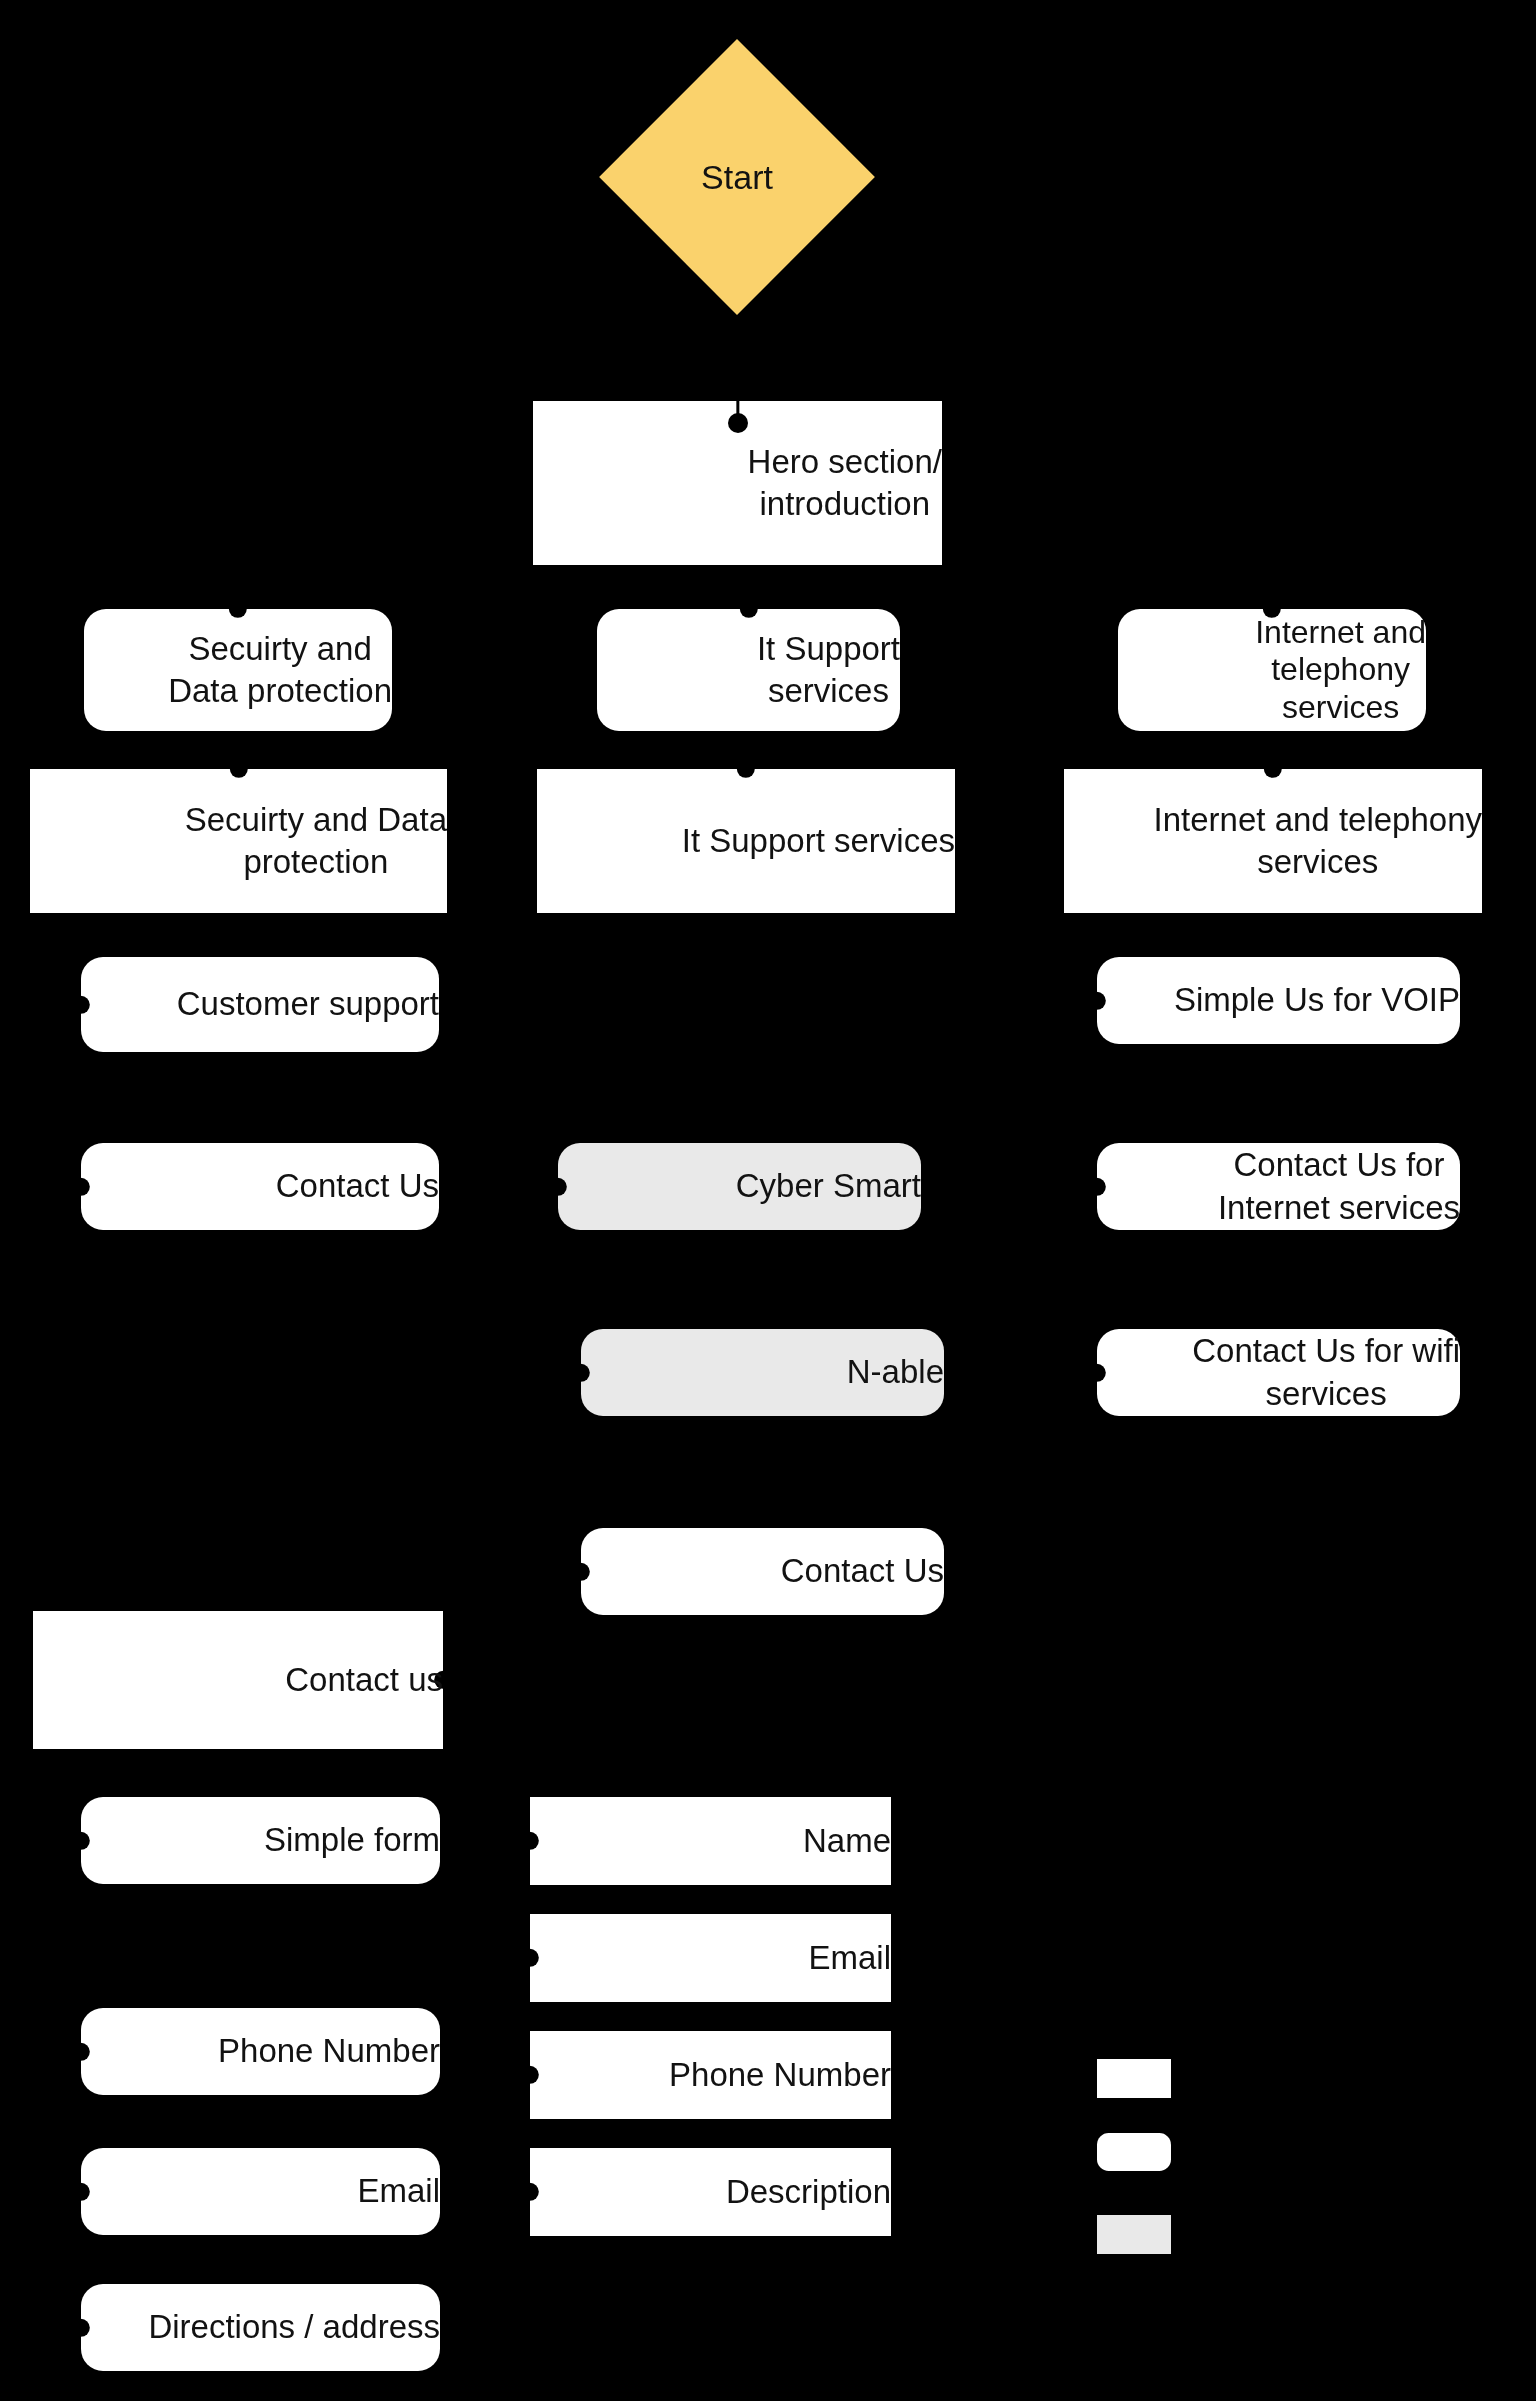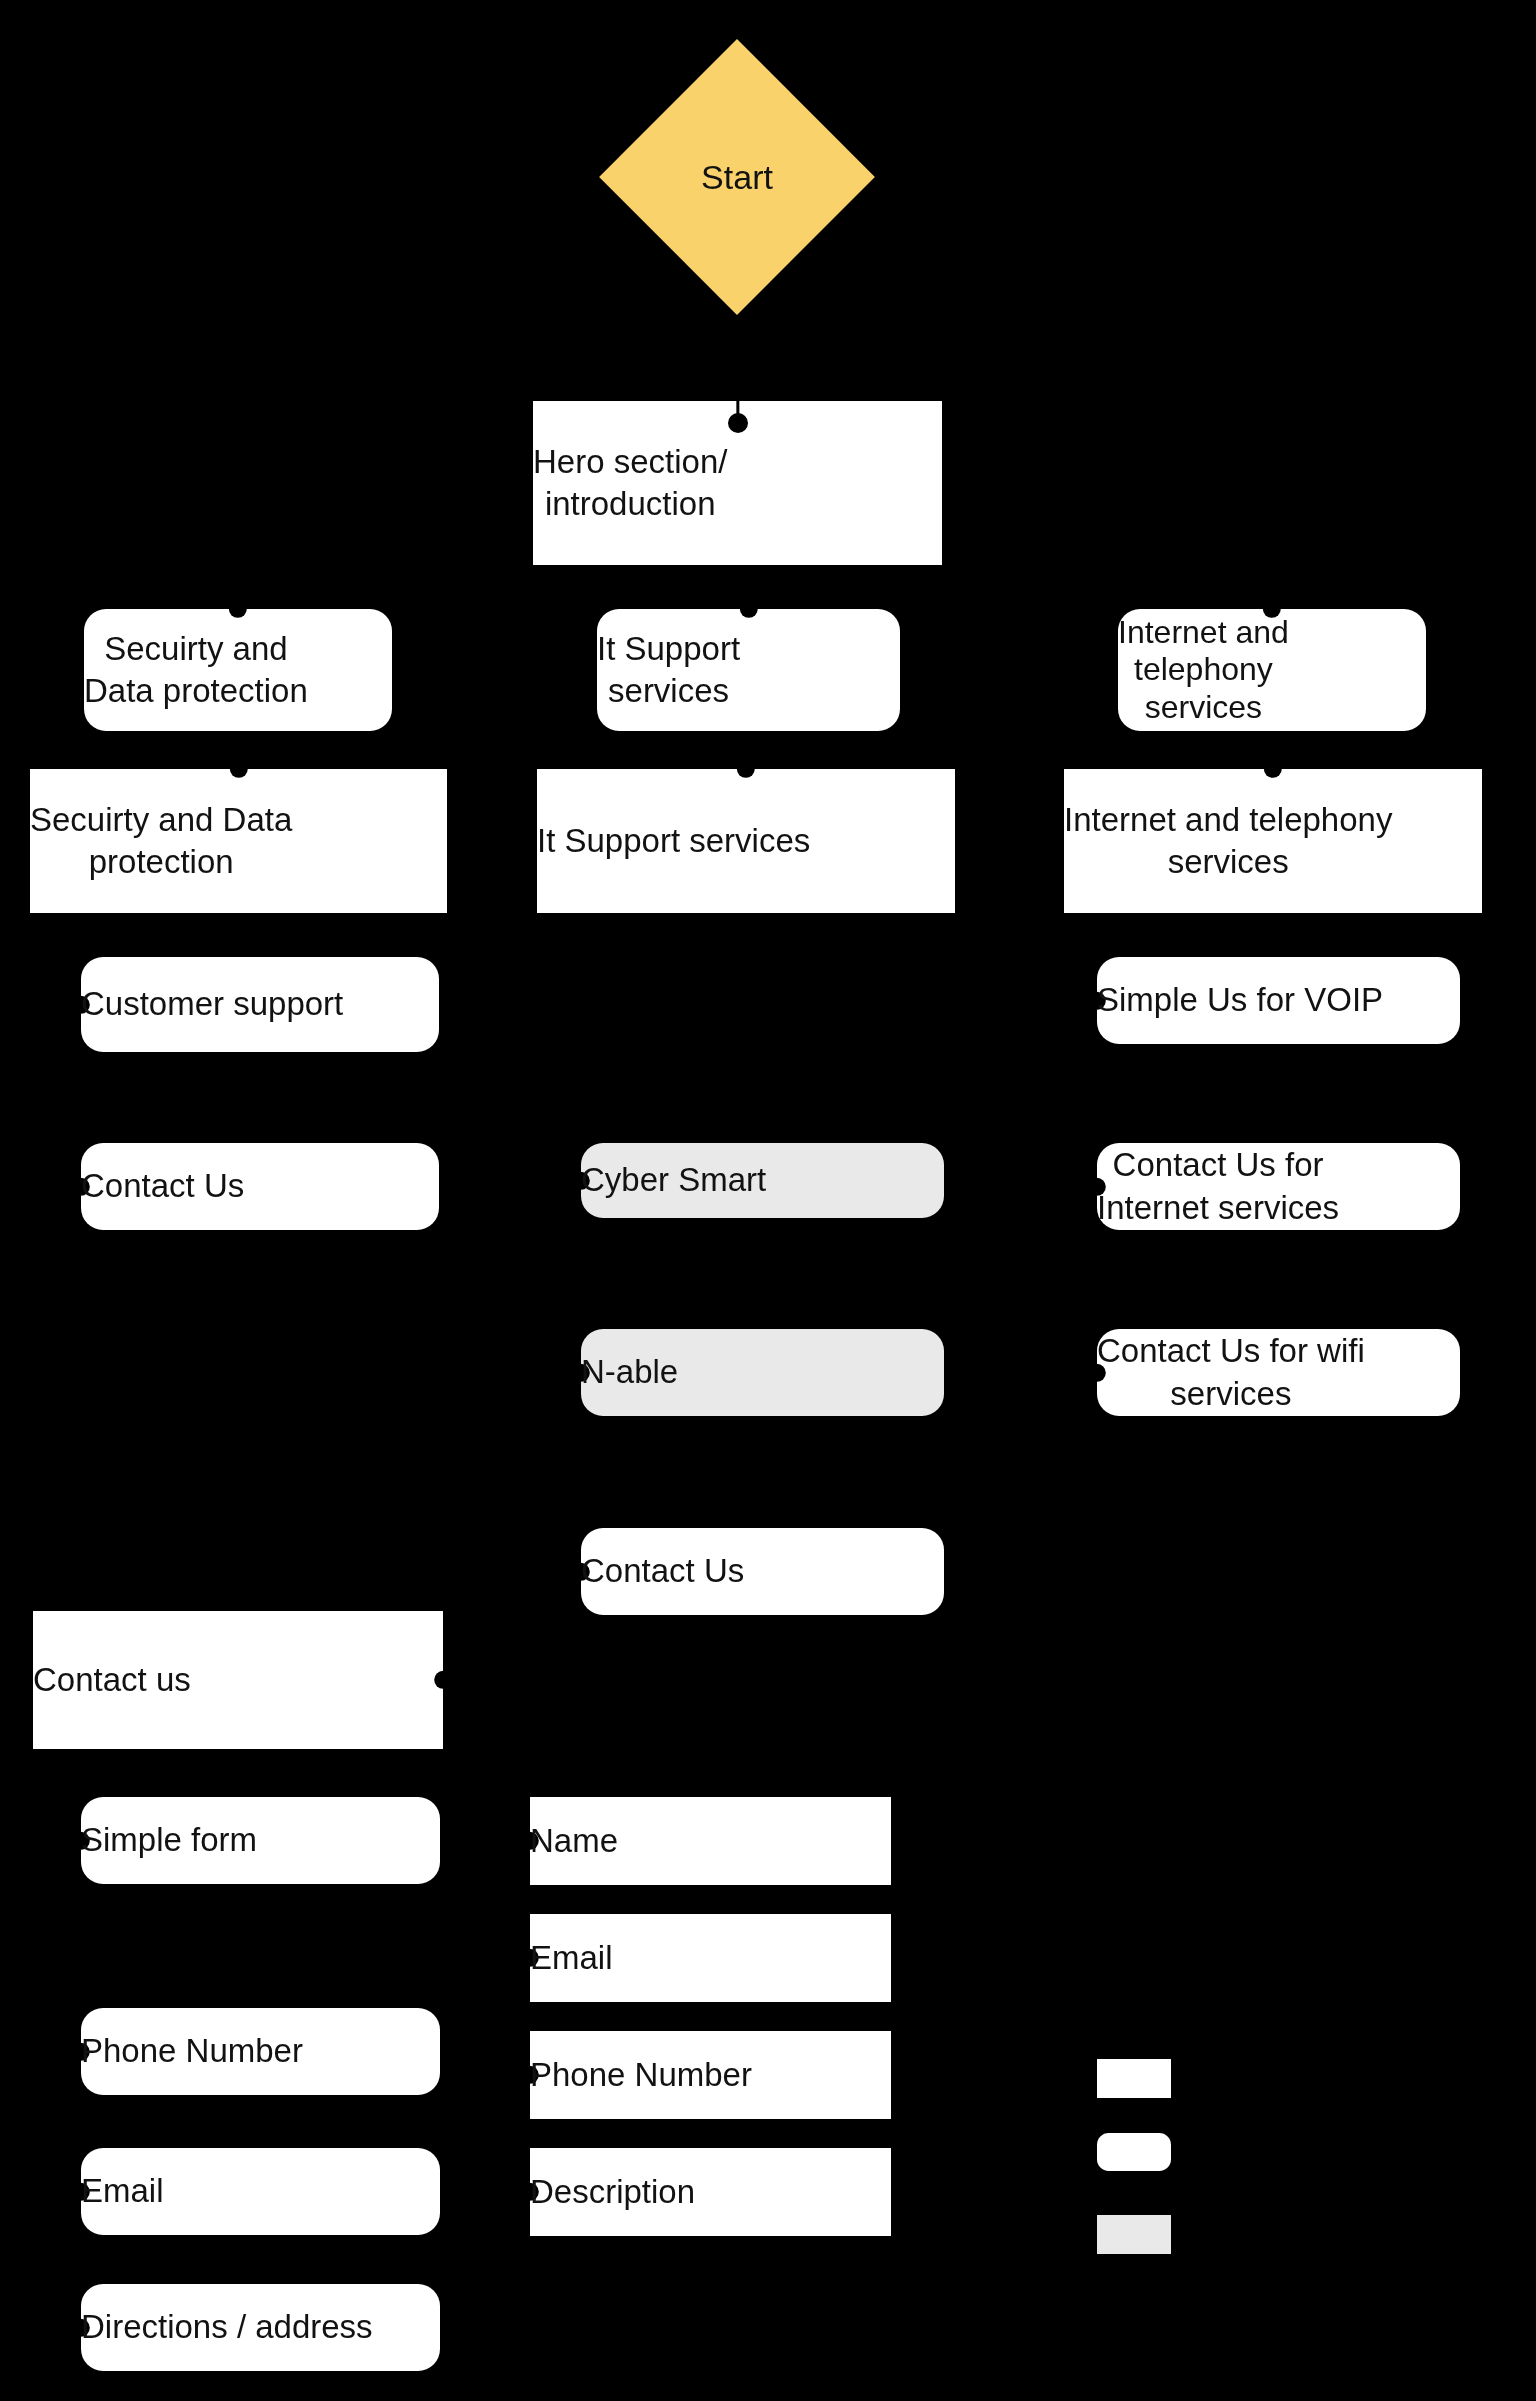--- a/index.html
+++ b/index.html
@@ -11,21 +11,21 @@
     position:relative;
     width:1536px;
     height:2401px;
     background:var(--background,#000);
     overflow:hidden;
   }
   .node{
     position:absolute;
     display:flex;
     align-items:center;
-    justify-content:flex-start;
+    justify-content:flex-end;
     text-align:center;
     color:var(--text,#121212);
     font-size:33px;
     line-height:1.28;
   }
   .label{
     white-space:pre-line;
     position:relative;
   }
   .white{background:var(--box-white,#fff);}
@@ -129,21 +129,21 @@
   </div>
   <div class="node white rounded" style="left:1097px;top:957px;width:363px;height:87px;">
     <span class="dot dot-left"></span>
     <span class="label">Simple Us for VOIP</span>
   </div>
 
   <div class="node white rounded" style="left:81px;top:1143px;width:358px;height:87px;">
     <span class="dot dot-left"></span>
     <span class="label">Contact Us</span>
   </div>
-  <div class="node gray rounded" style="left:581px;top:1143px;width:363px;height:75px;">
+  <div class="node gray rounded" style="left:558px;top:1143px;width:363px;height:87px;">
     <span class="dot dot-left"></span>
     <span class="label">Cyber Smart</span>
   </div>
   <div class="node white rounded" style="left:1097px;top:1143px;width:363px;height:87px;">
     <span class="dot dot-left"></span>
     <span class="label">Contact Us for
 Internet services</span>
   </div>
 
   <div class="node gray rounded" style="left:581px;top:1329px;width:363px;height:87px;">

